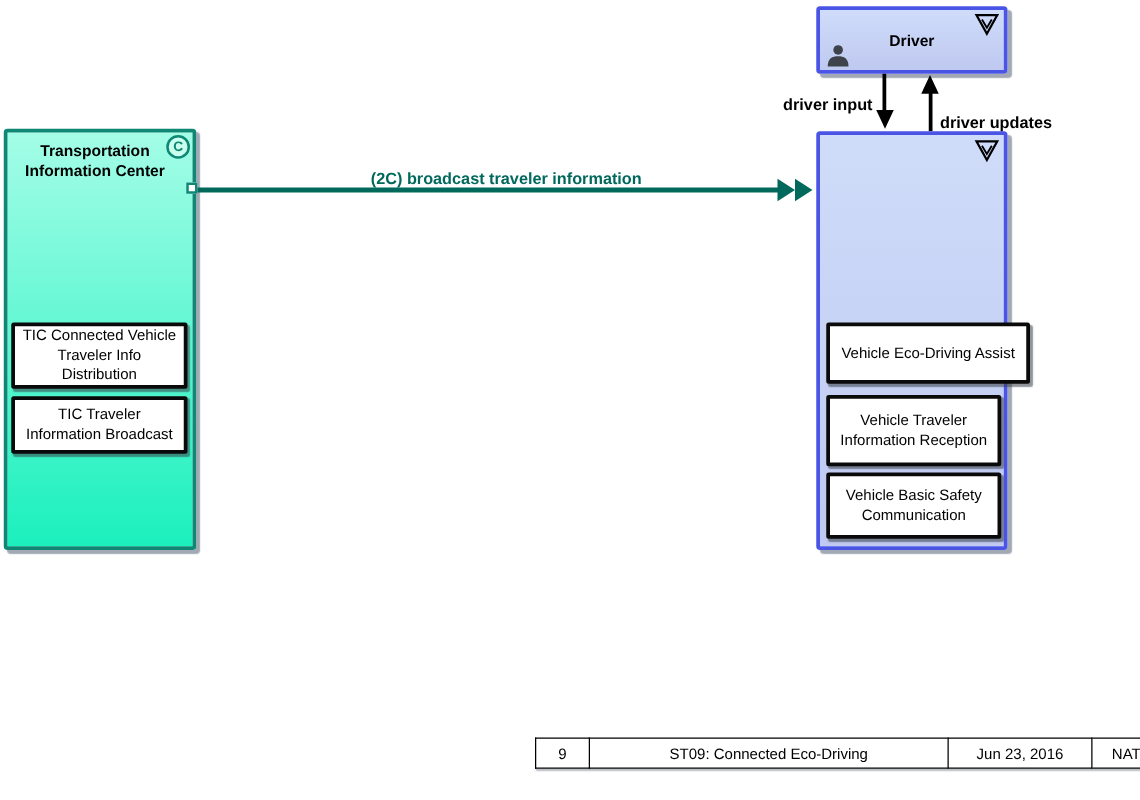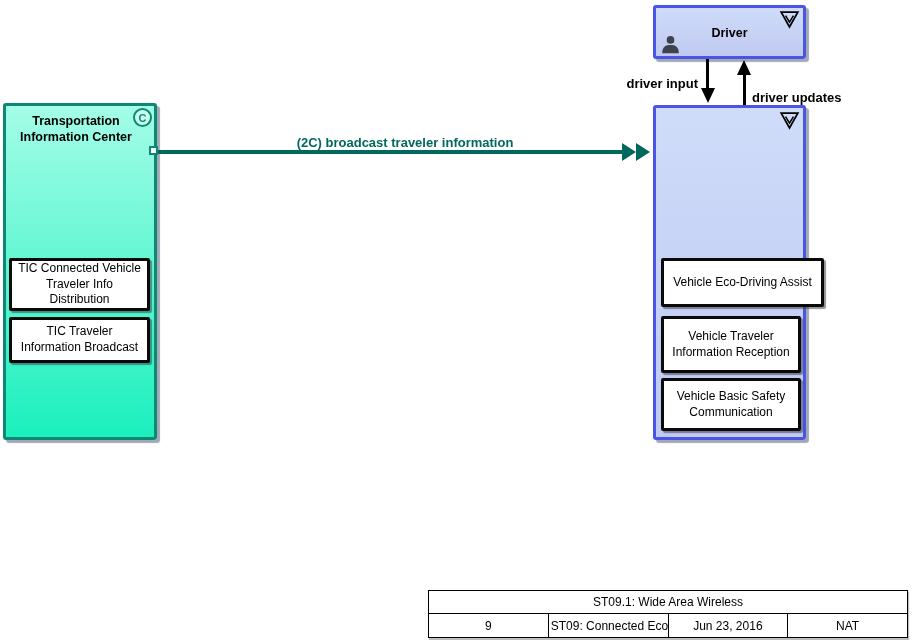--- a/index.html
+++ b/index.html
@@ -111,23 +111,20 @@
   </div>
 
   <div class="connector-square" style="left:149px;top:146px;"></div>
   <div class="hline-teal" style="left:158px;top:150px;width:466px;"></div>
   <div class="arrow-right-teal" style="left:622px;top:143px;"></div>
   <div class="arrow-right-teal" style="left:636px;top:143px;"></div>
   <div class="flow-label teal" style="left:160px;top:135px;width:490px;">(2C) broadcast traveler information</div>
 
   <table class="title-block" style="left:428px;top:590px;width:480px;">
     <tbody>
-        <tr style="height:23px;">
-      <td colspan="4">ST09.1: Wide Area Wireless</td>
-    </tr>
     <tr style="height:24px;">
       <td style="width:38px;">9</td>
       <td style="width:282px;">ST09: Connected Eco-Driving</td>
       <td style="width:110px;">Jun 23, 2016</td>
       <td style="width:50px;">NAT</td>
     </tr>
   </tbody>
     </table>
 
 </div>

